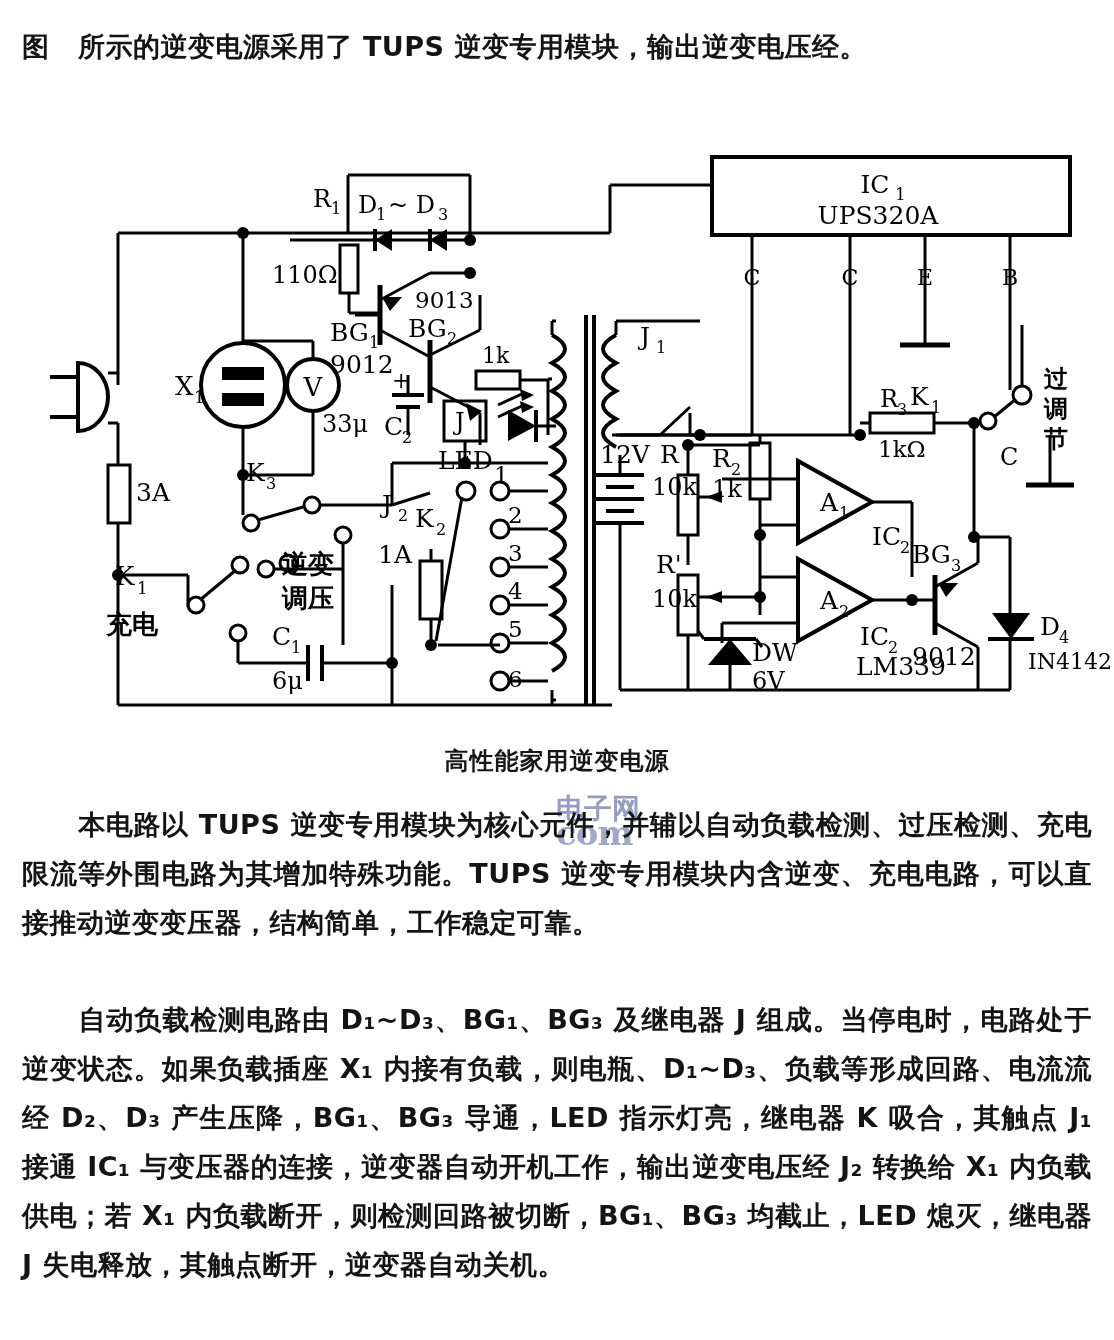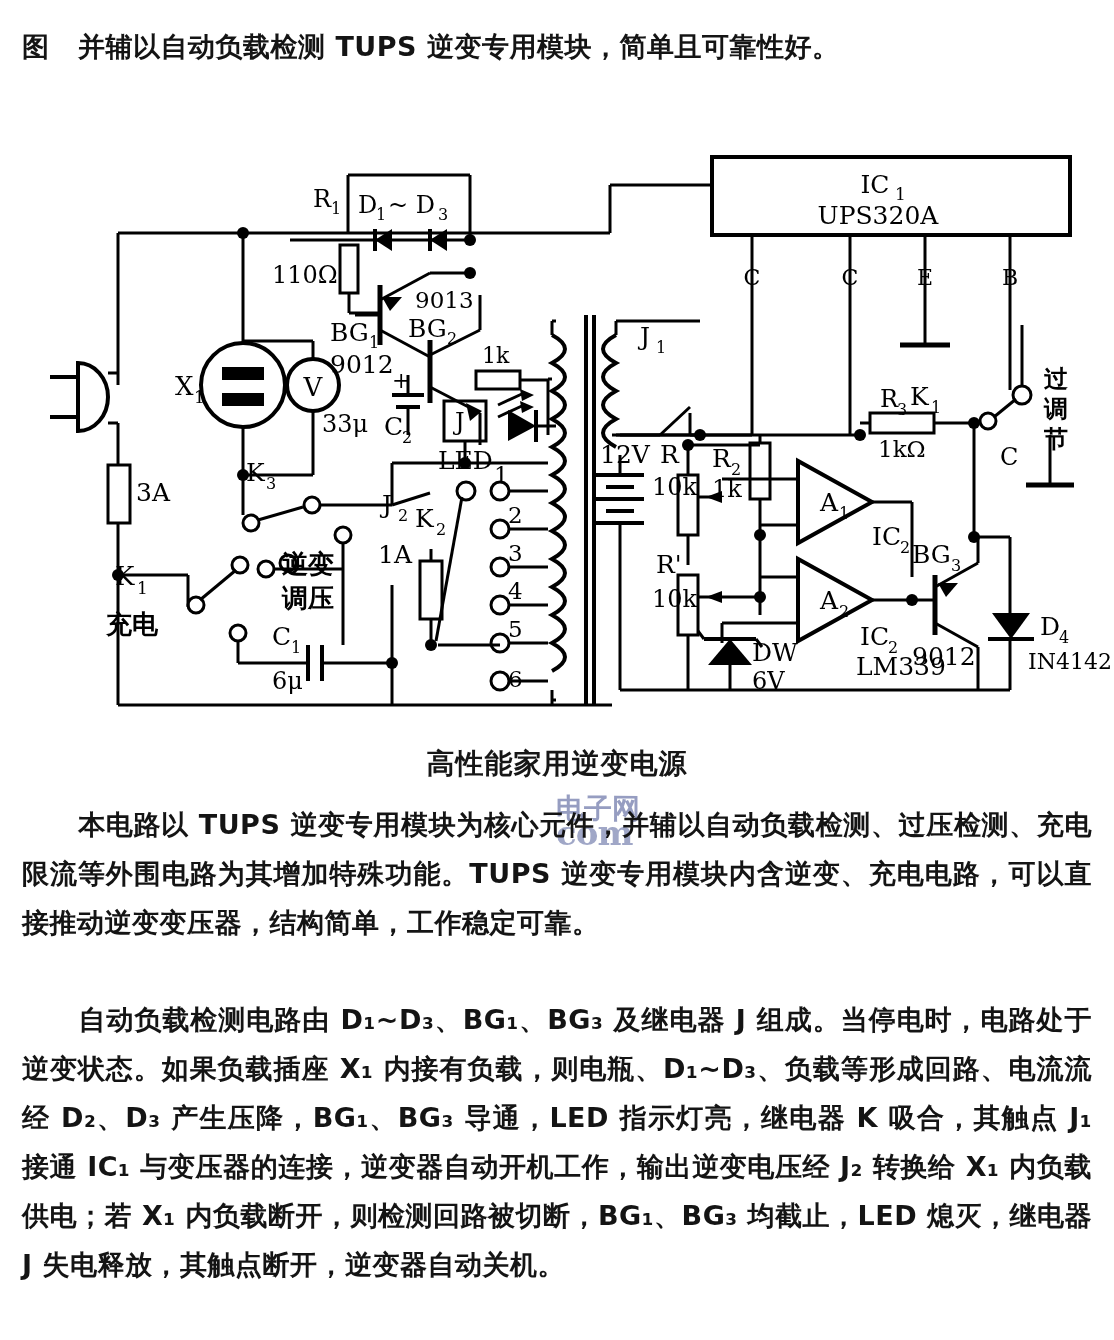--- a/index.html
+++ b/index.html
@@ -21,21 +21,21 @@
   .para .ind{display:inline-block;width:56px;}
   .intro{left:22px;top:22px;width:1070px;}
   .body1{left:22px;top:800px;width:1070px;}
   .body2{left:22px;top:995px;width:1070px;}
   .fade2{color:#8f8f8f;}
   .fade3{color:#a8a8a8;}
 
   .caption{
     position:absolute;left:0;top:745px;width:1114px;text-align:center;
     font-family:"DejaVu Sans","Liberation Sans",sans-serif;
-    font-size:28px;font-weight:600;color:#161616;letter-spacing:1px;
+    font-size:24px;font-weight:600;color:#161616;letter-spacing:1px;
   }
 
   
   .schem{position:absolute;left:0;top:145px;width:1114px;height:600px;}
   .schem svg{display:block;}
   .wm{
     position:absolute;left:470px;top:638px;
     font-family:"DejaVu Sans","Liberation Sans",sans-serif;
     font-weight:700;font-size:42px;font-style:italic;
     color:rgba(226,60,70,.72);letter-spacing:-2px;pointer-events:none;
@@ -56,21 +56,21 @@
   text{font-family:"DejaVu Serif","Liberation Serif",serif;fill:#000;}
   text.cn{font-family:"DejaVu Sans","Liberation Sans",sans-serif;font-weight:700;}
   .ln{stroke:#000;fill:none;}
 </style>
 </head>
 <body>
 
 <div class="page">
 
   <div class="para intro">
-    <span class="ind">图</span><span>并辅以自动负载检测 TUPS 逆变专用模块，简单且可靠性好。</span>
+    <span class="ind">图</span><span>所示的逆变电源采用了 TUPS 逆变专用模块，输出逆变电压经。</span>
   </div>
 
   <div class="schem">
     <svg width="1114" height="600" viewBox="0 0 1114 600">
 
       <rect x="712" y="12" width="358" height="78" class="ln" stroke-width="4"></rect>
       <text x="875" y="48" text-anchor="middle" font-size="25">IC</text>
       <text x="895" y="55" font-size="17">1</text>
       <text x="878" y="79" text-anchor="middle" font-size="25">UPS320A</text>
 

